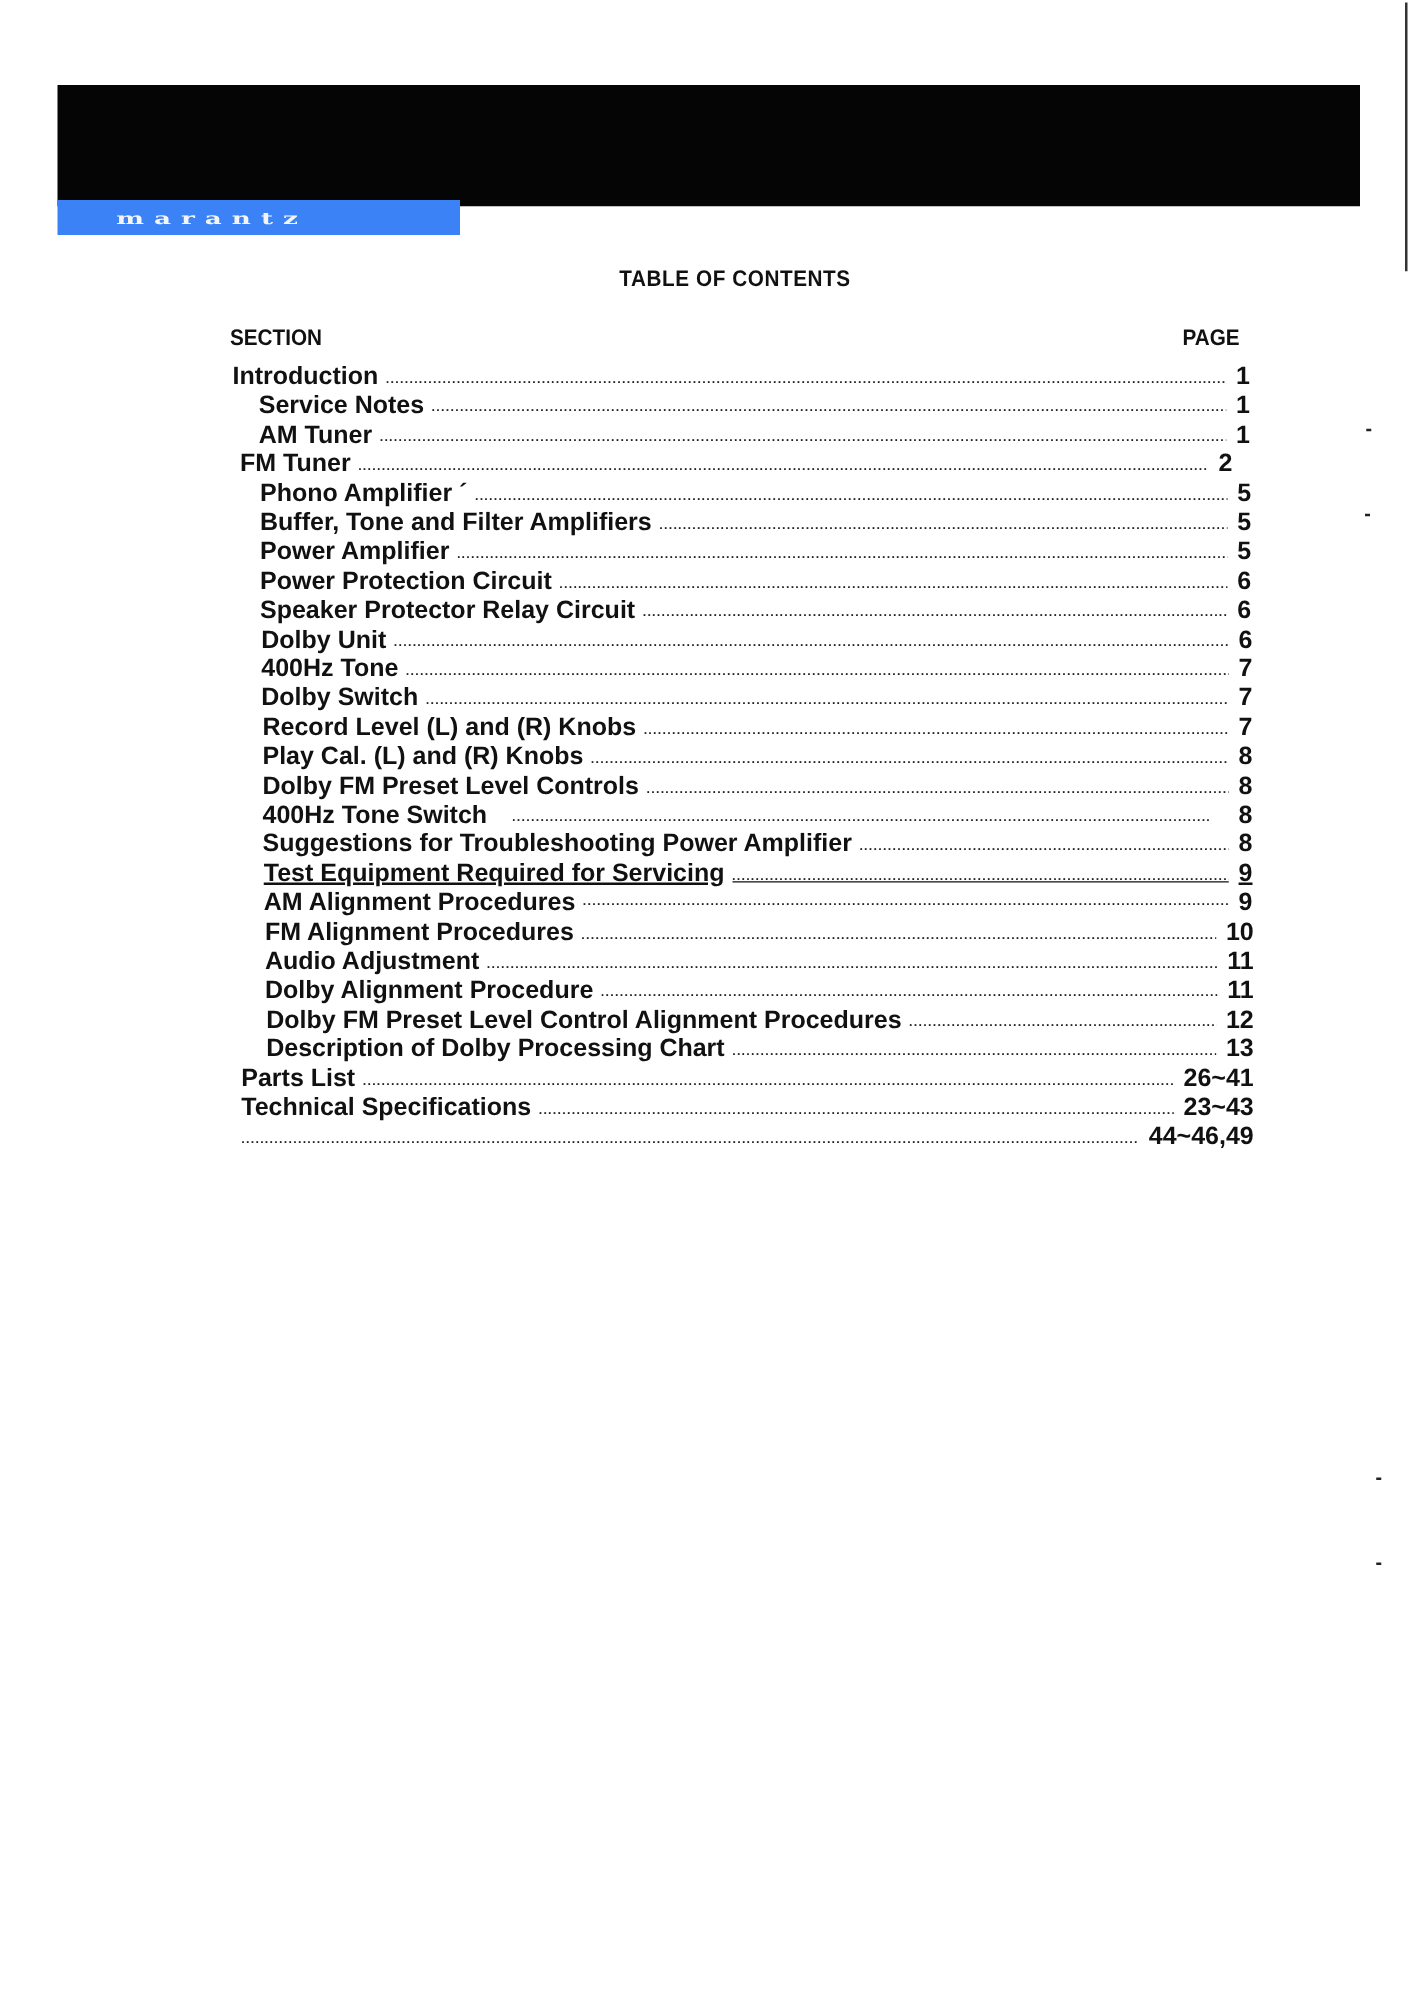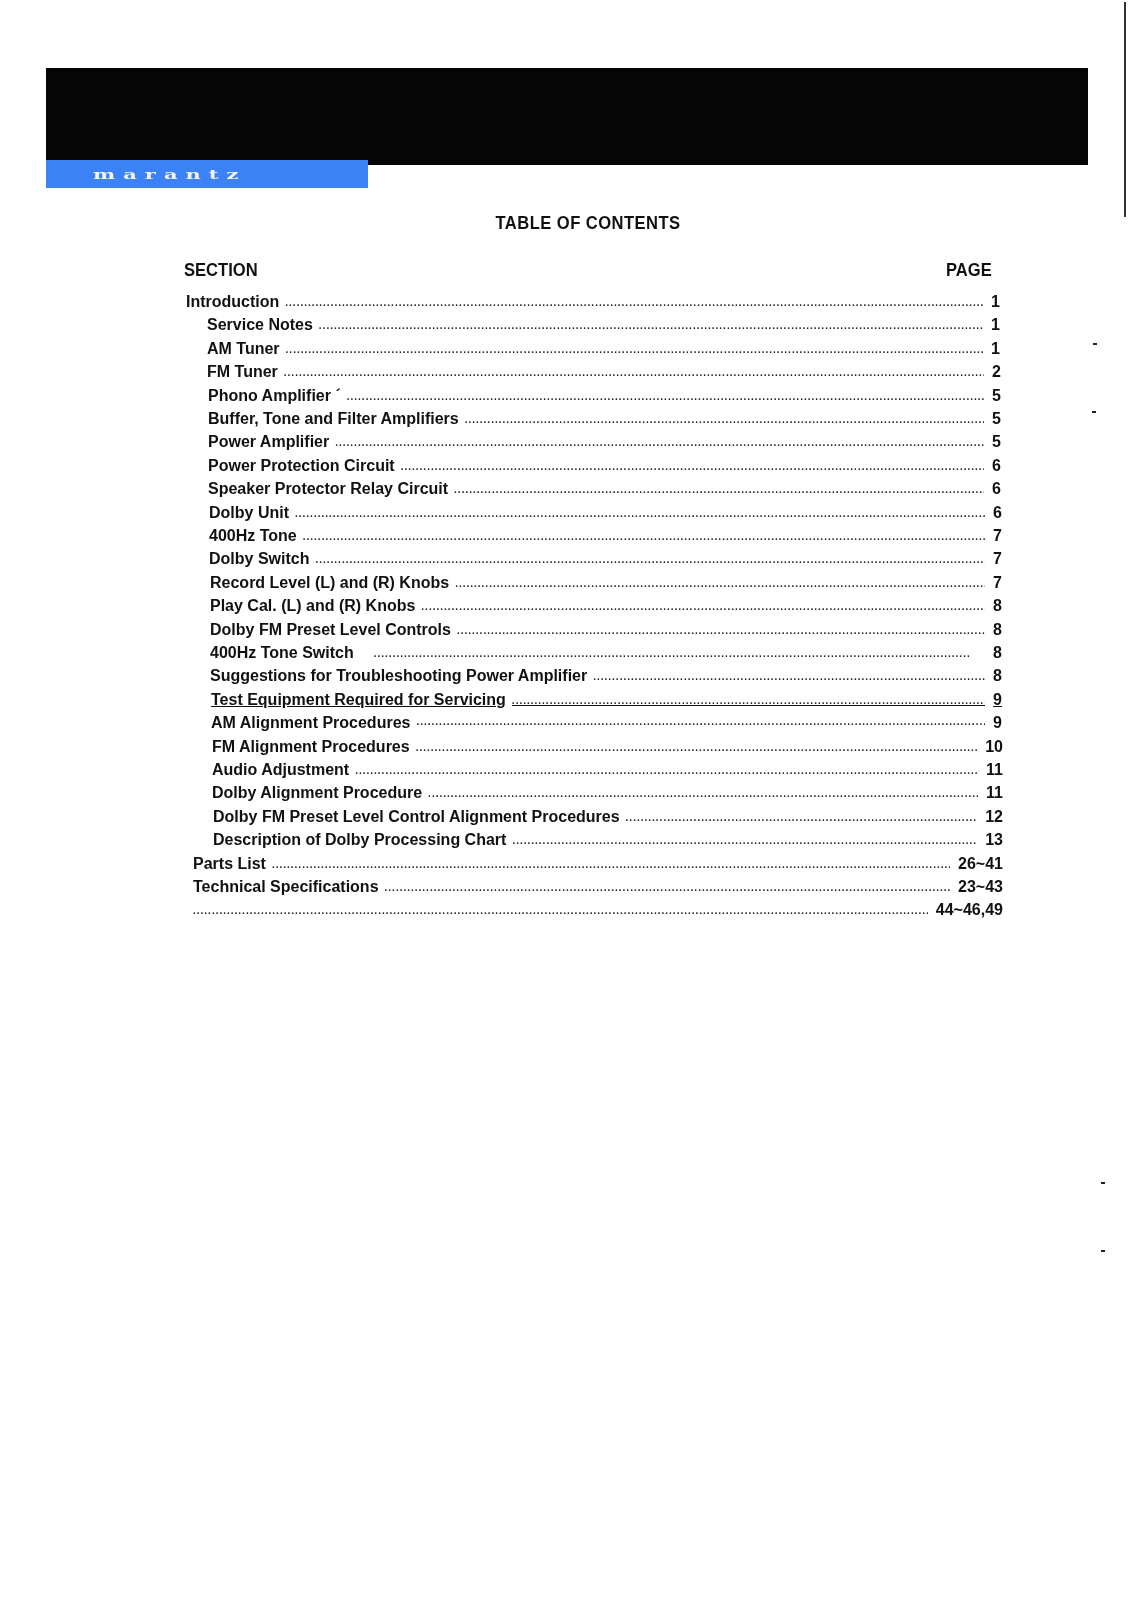--- a/index.html
+++ b/index.html
@@ -83,21 +83,21 @@
       position: absolute;
       left: 0;
       top: 290px;
       width: 1132px;
     }
     .row {
       position: absolute;
       height: 23px;
       display: flex;
       align-items: baseline;
-      font-size: 16px;
+      font-size: 20px;
       font-weight: bold;
       line-height: 23px;
       white-space: nowrap;
     }
     .row .label {
       flex: 0 0 auto;
       padding-right: 6px;
     }
     .row .leader {
       flex: 1 1 auto;
@@ -143,21 +143,21 @@
   <div class="row" style="top:23.4px;left:207px;width:793px;">
       <span class="label">Service Notes</span>
       <span class="leader"></span>
       <span class="page">1</span>
     </div>
   <div class="row" style="top:46.8px;left:207px;width:793px;">
       <span class="label">AM Tuner</span>
       <span class="leader"></span>
       <span class="page">1</span>
     </div>
-  <div class="row" style="top:70.2px;left:207px;width:794px;justify-content:center;">
+  <div class="row" style="top:70.2px;left:192px;width:794px;justify-content:center;">
       <span class="label">FM Tuner</span>
       <span class="leader"></span>
       <span class="page">2</span>
     </div>
   <div class="row" style="top:93.6px;left:208px;width:793px;">
       <span class="label">Phono Amplifier ´</span>
       <span class="leader"></span>
       <span class="page">5</span>
     </div>
   <div class="row" style="top:117px;left:208px;width:793px;">

